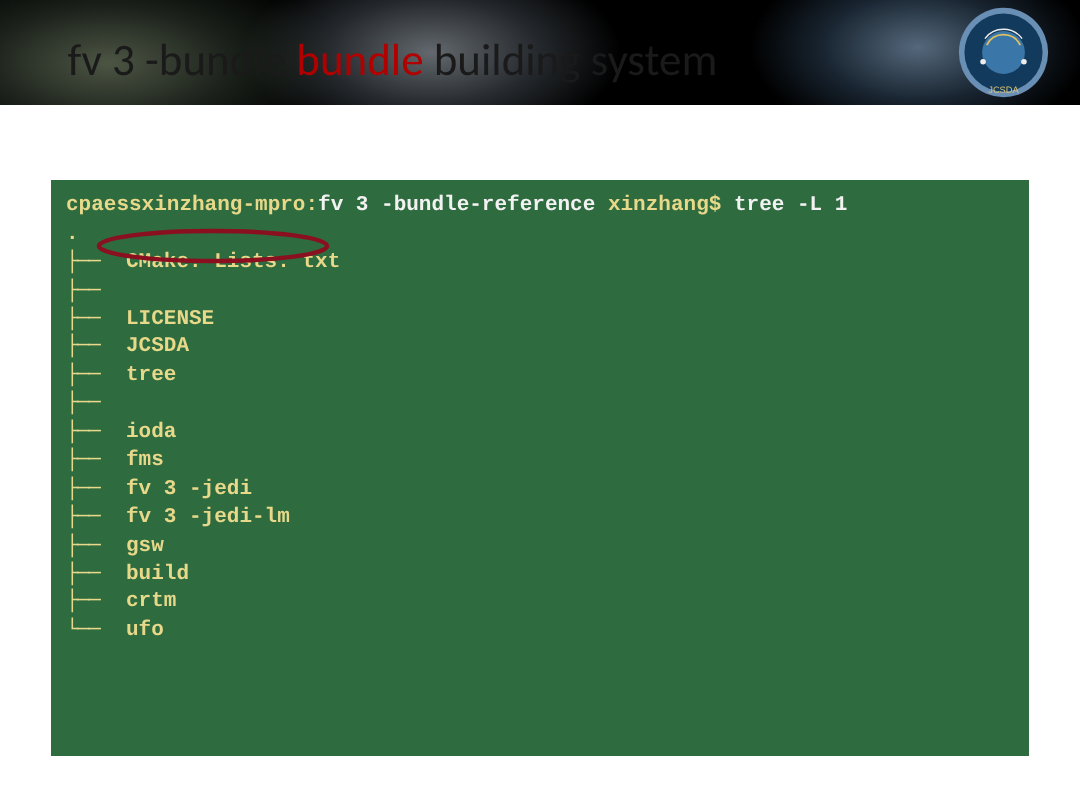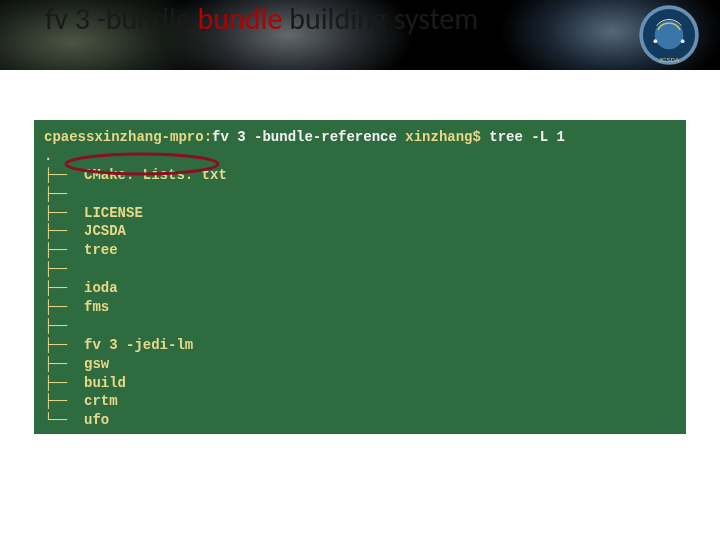--- a/index.html
+++ b/index.html
@@ -22,21 +22,21 @@
     position: absolute;
     top: 0; left: 0; right: 0; bottom: 0;
     background:
       radial-gradient(ellipse 220px 100px at 10% 60%, rgba(90,100,80,0.85) 0%, rgba(40,50,40,0.6) 40%, transparent 70%),
       radial-gradient(ellipse 180px 90px at 40% 50%, rgba(180,190,200,0.55) 0%, rgba(90,100,110,0.4) 40%, transparent 70%),
       radial-gradient(ellipse 160px 90px at 85% 45%, rgba(130,160,190,0.65) 0%, rgba(60,90,120,0.4) 40%, transparent 70%),
       #000;
   }
   .title {
     position: absolute;
-    top: 0;
+    top: 22px;
     left: 45px;
     font-size: 30px;
     color: #1a1a1a;
     font-weight: 400;
     z-index: 2;
   }
   .title .red {
     color: #b00000;
   }
   .logo {
@@ -47,21 +47,21 @@
     height: 62px;
     z-index: 2;
   }
   .logo svg { width: 100%; height: 100%; }
 
   .terminal {
     position: absolute;
     left: 34px;
     top: 120px;
     width: 652px;
-    height: 314px;
+    height: 384px;
     background: #2e6b3f;
     padding: 8px 10px;
     font-family: "Courier New", monospace;
     font-size: 14px;
     line-height: 1.35;
     color: #e7d88a;
     font-weight: bold;
   }
   .terminal .prompt-line { white-space: nowrap; }
   .terminal .white { color: #f2f2f2; }
@@ -140,20 +140,21 @@
       <div class="tree-line">
         <span class="branch">├──</span>
         <span class="entry">ioda</span>
       </div>
       <div class="tree-line">
         <span class="branch">├──</span>
         <span class="entry">fms</span>
       </div>
       <div class="tree-line">
         <span class="branch">├──</span>
+        <span class="entry">fv 3 -jedi</span>
       </div>
       <div class="tree-line">
         <span class="branch">├──</span>
         <span class="entry">fv 3 -jedi-lm</span>
       </div>
       <div class="tree-line">
         <span class="branch">├──</span>
         <span class="entry">gsw</span>
       </div>
       <div class="tree-line">

